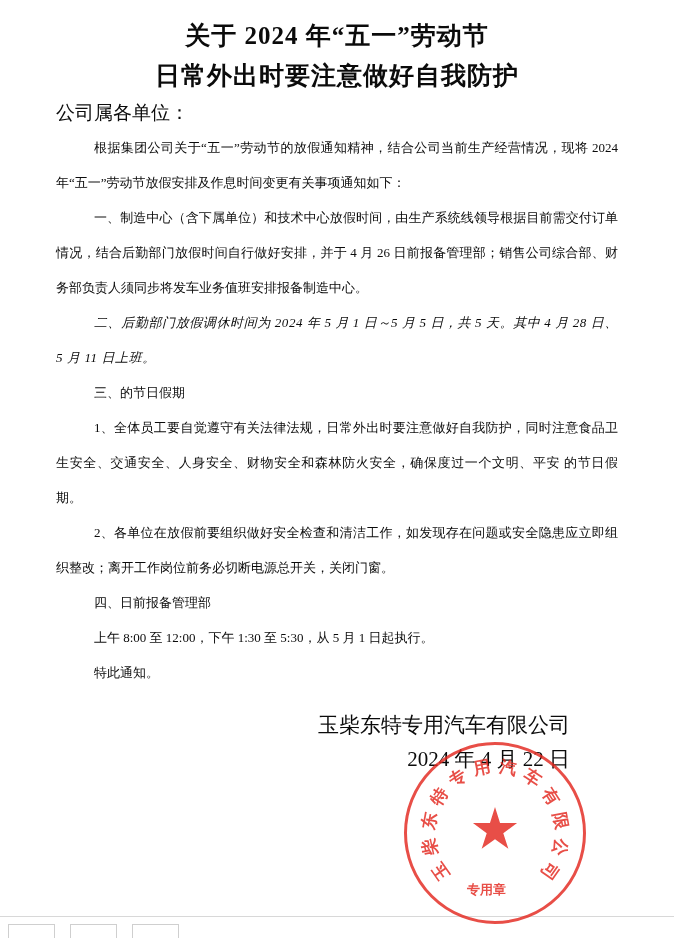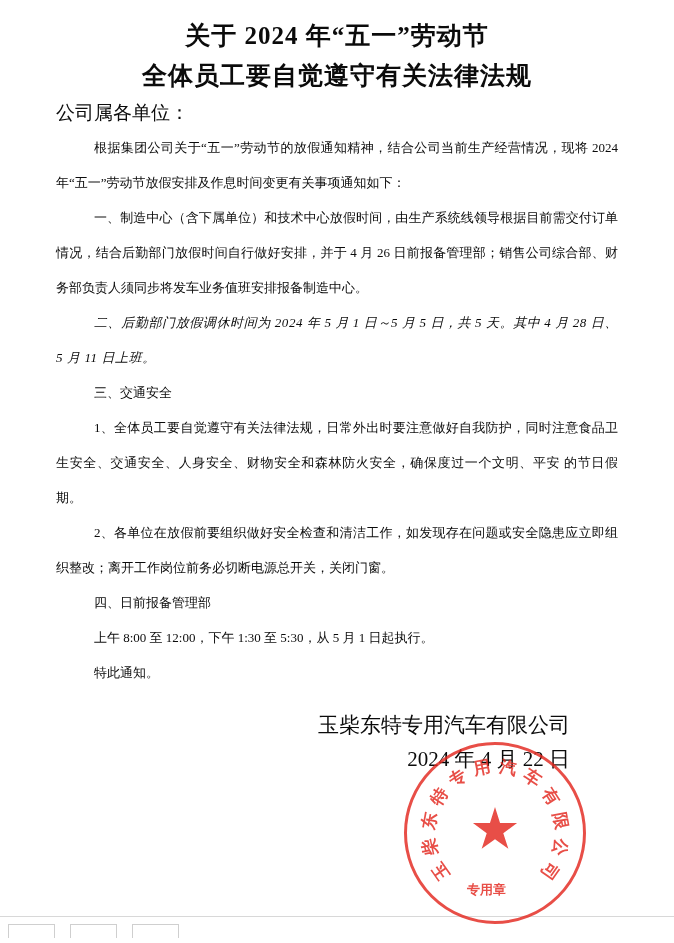--- a/index.html
+++ b/index.html
@@ -135,29 +135,29 @@
   .edge-v5 { left: 132px; top: 924px; width: 1px; height: 14px; }
   .edge-v6 { left: 178px; top: 924px; width: 1px; height: 14px; }
 </style>
 </head>
 <body>
 
 <div class="page">
 
   <div class="title-block">
     <div class="title-line">关于 2024 年“五一”劳动节</div>
-    <div class="title-line">全体员工要自觉遵守有关法律法规</div>
+    <div class="title-line">日常外出时要注意做好自我防护</div>
   </div>
 
   <div class="salutation">公司属各单位：</div>
 
   <p class="para indent">根据集团公司关于“五一”劳动节的放假通知精神，结合公司当前生产经营情况，现将 2024 年“五一”劳动节放假安排及作息时间变更有关事项通知如下：</p>
   <p class="para indent">一、制造中心（含下属单位）和技术中心放假时间，由生产系统线领导根据目前需交付订单情况，结合后勤部门放假时间自行做好安排，并于 4 月 26 日前报备管理部；销售公司综合部、财务部负责人须同步将发车业务值班安排报备制造中心。</p>
   <p class="para indent spaced">二、后勤部门放假调休时间为 2024 年 5 月 1 日～5 月 5 日，共 5 天。其中 4 月 28 日、5 月 11 日上班。</p>
-  <p class="para indent">三、交通安全</p>
+  <p class="para indent">三、的节日假期</p>
   <p class="para indent">1、全体员工要自觉遵守有关法律法规，日常外出时要注意做好自我防护，同时注意食品卫生安全、交通安全、人身安全、财物安全和森林防火安全，确保度过一个文明、平安 的节日假期。</p>
   <p class="para indent">2、各单位在放假前要组织做好安全检查和清洁工作，如发现存在问题或安全隐患应立即组织整改；离开工作岗位前务必切断电源总开关，关闭门窗。</p>
   <p class="para indent">四、日前报备管理部</p>
   <p class="para indent">上午 8:00 至 12:00，下午 1:30 至 5:30，从 5 月 1 日起执行。</p>
   <p class="para indent">特此通知。</p>
 
   <div class="sign-block">
     <span class="sign-line">玉柴东特专用汽车有限公司</span>
     <span class="sign-line">2024 年 4 月  22 日</span>
   </div>

